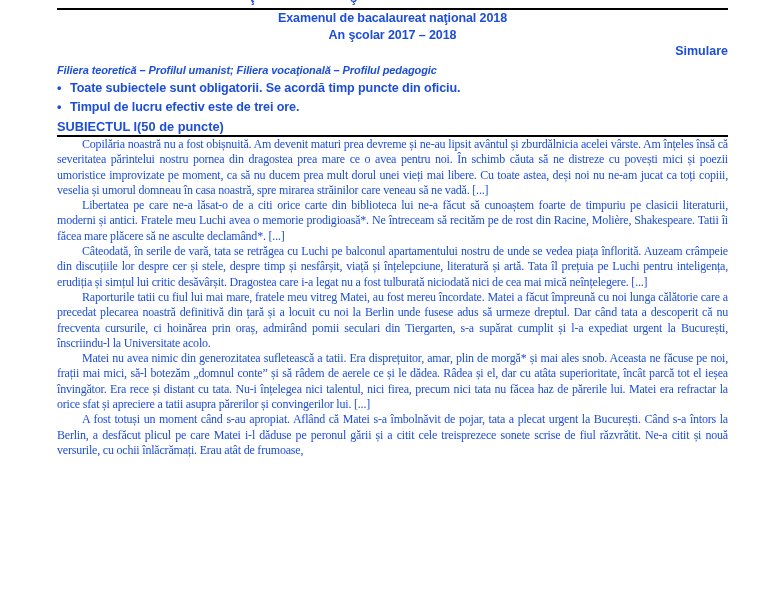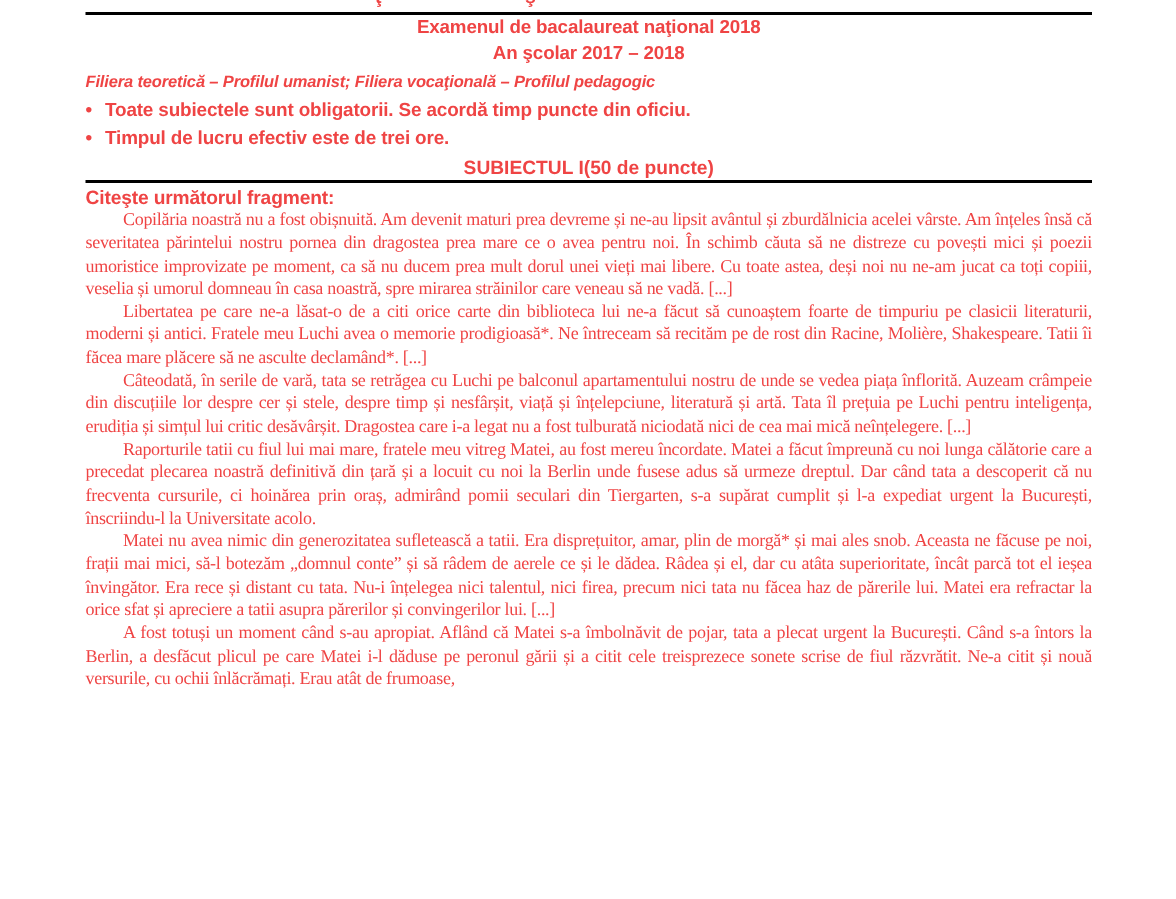--- a/index.html
+++ b/index.html
@@ -1,20 +1,20 @@
 <!DOCTYPE html>
 <html><head>
 <meta charset="utf-8">
 <style>
   html,body { margin:0; padding:0; background:#e8e8e8; }
   .page {
     position:relative;
     width:784px; height:599px;
     background:#ffffff;
-    color:#ef4444;
+    color:#1d4ed8;
     font-family:"Liberation Sans", sans-serif;
     box-sizing:border-box;
     padding:0 56px 0 57px;
     overflow:hidden;
   }
   .top-clip {
     position:absolute; top:0; left:0; width:784px; height:8px;
     overflow:hidden;
   }
   .frag { position:absolute; top:-10px; font-size:13px; font-weight:bold; }
@@ -33,21 +33,21 @@
     font-weight:bold; font-style:italic; font-size:11px; line-height:17px;
     margin-top:3px; letter-spacing:-0.1px;
   }
   .bullet-row {
     display:flex; font-weight:bold; font-size:12.6px; line-height:18.5px;
     letter-spacing:-0.1px;
   }
   .bullet-glyph { width:13px; flex:none; }
   .bullet-text { flex:1; }
   .subject-row {
-    display:flex; justify-content:center;
+    display:flex; justify-content:flex-start;
     font-weight:bold; font-size:12.8px; line-height:15px; margin-top:3px;
   }
   .subject-rule { margin-top:1px; }
   .prompt {
     font-weight:bold; font-size:12.8px; line-height:15px; margin-top:2px;
     letter-spacing:-0.1px;
   }
   .body-text p {
     margin:0;
     text-align:justify;
@@ -68,39 +68,39 @@
     <span class="frag f2">ş</span>
   </div>
 
   <div class="rule top-rule"></div>
 
   <div>
     <div class="header-line">Examenul de bacalaureat naţional 2018</div>
     <div class="header-line">An şcolar 2017 – 2018</div>
   </div>
 
+  <div class="simulare">Simulare</div>
 
   <div class="filiera">Filiera teoretică – Profilul umanist; Filiera vocaţională – Profilul pedagogic</div>
 
   <div class="bullet-row">
     <span class="bullet-glyph">•</span>
     <span class="bullet-text">Toate subiectele sunt obligatorii. Se acordă timp puncte din oficiu.</span>
   </div>
   <div class="bullet-row">
     <span class="bullet-glyph">•</span>
     <span class="bullet-text">Timpul de lucru efectiv este de trei ore.</span>
   </div>
 
   <div class="subject-row">
     <span>SUBIECTUL I</span>
     <span>(50 de puncte)</span>
   </div>
   <div class="rule subject-rule"></div>
 
-  <div class="prompt">Citeşte următorul fragment:</div>
 
   <div class="body-text">
     <p>Copilăria noastră nu a fost obișnuită. Am devenit maturi prea devreme și ne-au lipsit avântul și zburdălnicia acelei vârste. Am înțeles însă că severitatea părintelui nostru pornea din dragostea prea mare ce o avea pentru noi. În schimb căuta să ne distreze cu povești mici și poezii umoristice improvizate pe moment, ca să nu ducem prea mult dorul unei vieți mai libere. Cu toate astea, deși noi nu ne-am jucat ca toți copiii, veselia și umorul domneau în casa noastră, spre mirarea străinilor care veneau să ne vadă. [...]</p>
     <p>Libertatea pe care ne-a lăsat-o de a citi orice carte din biblioteca lui ne-a făcut să cunoaștem foarte de timpuriu pe clasicii literaturii, moderni și antici. Fratele meu Luchi avea o memorie prodigioasă*. Ne întreceam să recităm pe de rost din Racine, Molière, Shakespeare. Tatii îi făcea mare plăcere să ne asculte declamând*. [...]</p>
     <p>Câteodată, în serile de vară, tata se retrăgea cu Luchi pe balconul apartamentului nostru de unde se vedea piața înflorită. Auzeam crâmpeie din discuțiile lor despre cer și stele, despre timp și nesfârșit, viață și înțelepciune, literatură și artă. Tata îl prețuia pe Luchi pentru inteligența, erudiția și simțul lui critic desăvârșit. Dragostea care i-a legat nu a fost tulburată niciodată nici de cea mai mică neînțelegere. [...]</p>
     <p>Raporturile tatii cu fiul lui mai mare, fratele meu vitreg Matei, au fost mereu încordate. Matei a făcut împreună cu noi lunga călătorie care a precedat plecarea noastră definitivă din țară și a locuit cu noi la Berlin unde fusese adus să urmeze dreptul. Dar când tata a descoperit că nu frecventa cursurile, ci hoinărea prin oraș, admirând pomii seculari din Tiergarten, s-a supărat cumplit și l-a expediat urgent la București, înscriindu-l la Universitate acolo.</p>
     <p>Matei nu avea nimic din generozitatea sufletească a tatii. Era disprețuitor, amar, plin de morgă* și mai ales snob. Aceasta ne făcuse pe noi, frații mai mici, să-l botezăm „domnul conte” și să râdem de aerele ce și le dădea. Râdea și el, dar cu atâta superioritate, încât parcă tot el ieșea învingător. Era rece și distant cu tata. Nu-i înțelegea nici talentul, nici firea, precum nici tata nu făcea haz de părerile lui. Matei era refractar la orice sfat și apreciere a tatii asupra părerilor și convingerilor lui. [...]</p>
     <p>A fost totuși un moment când s-au apropiat. Aflând că Matei s-a îmbolnăvit de pojar, tata a plecat urgent la București. Când s-a întors la Berlin, a desfăcut plicul pe care Matei i-l dăduse pe peronul gării și a citit cele treisprezece sonete scrise de fiul răzvrătit. Ne-a citit și nouă versurile, cu ochii înlăcrămați. Erau atât de frumoase,</p>
   </div>
 

